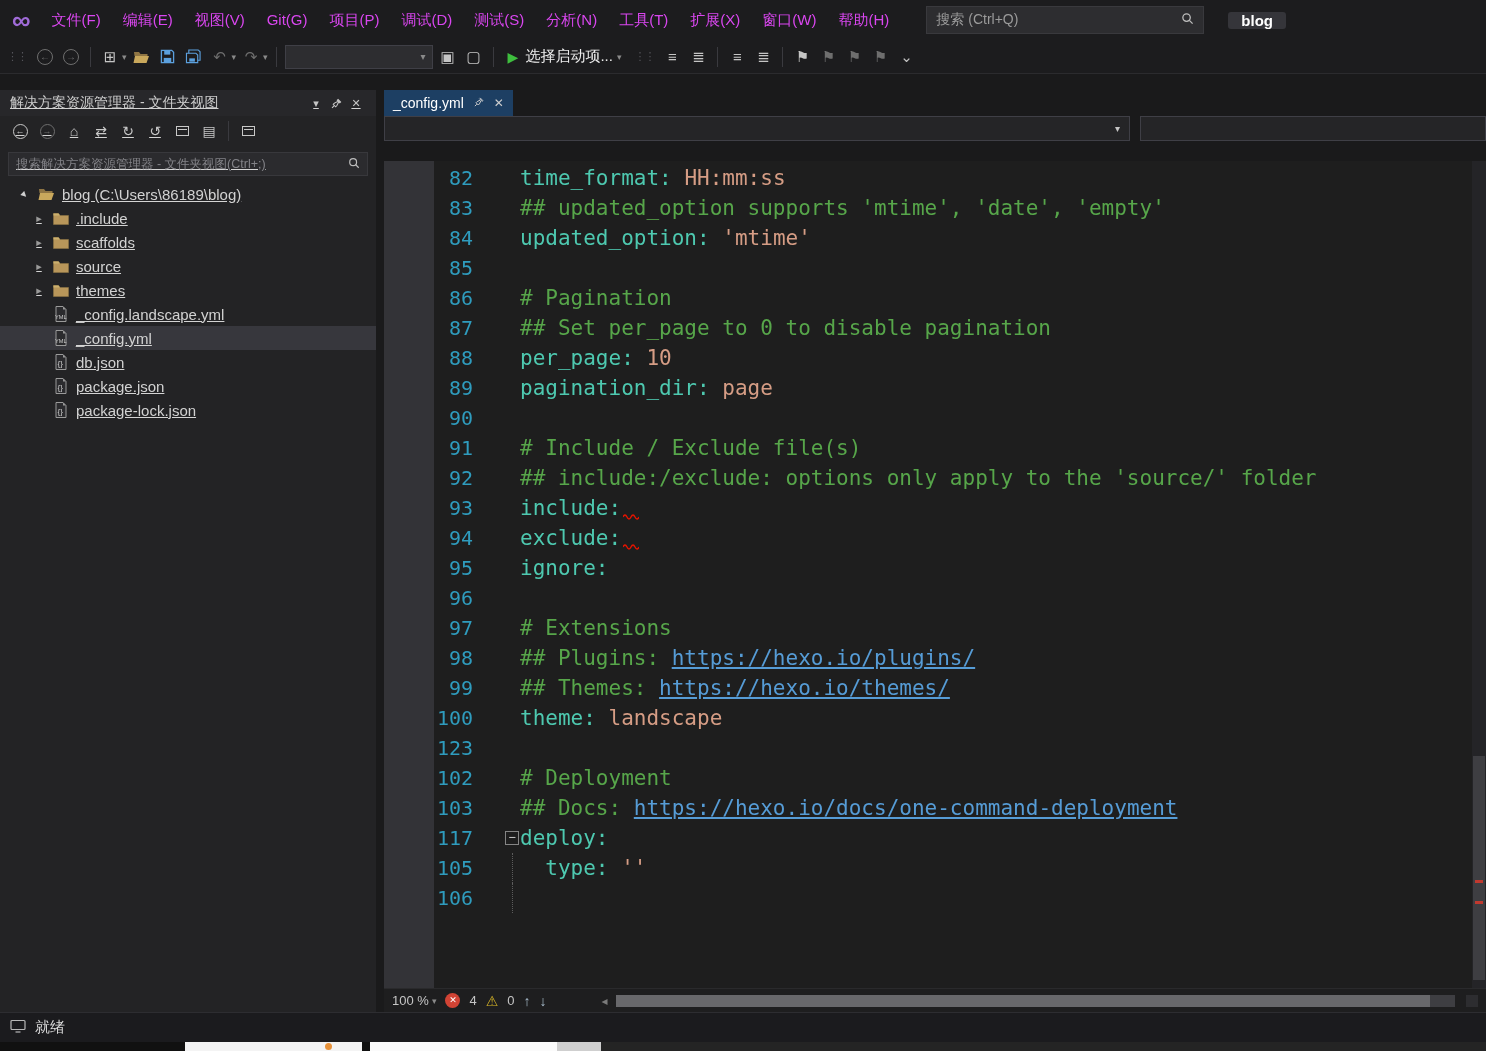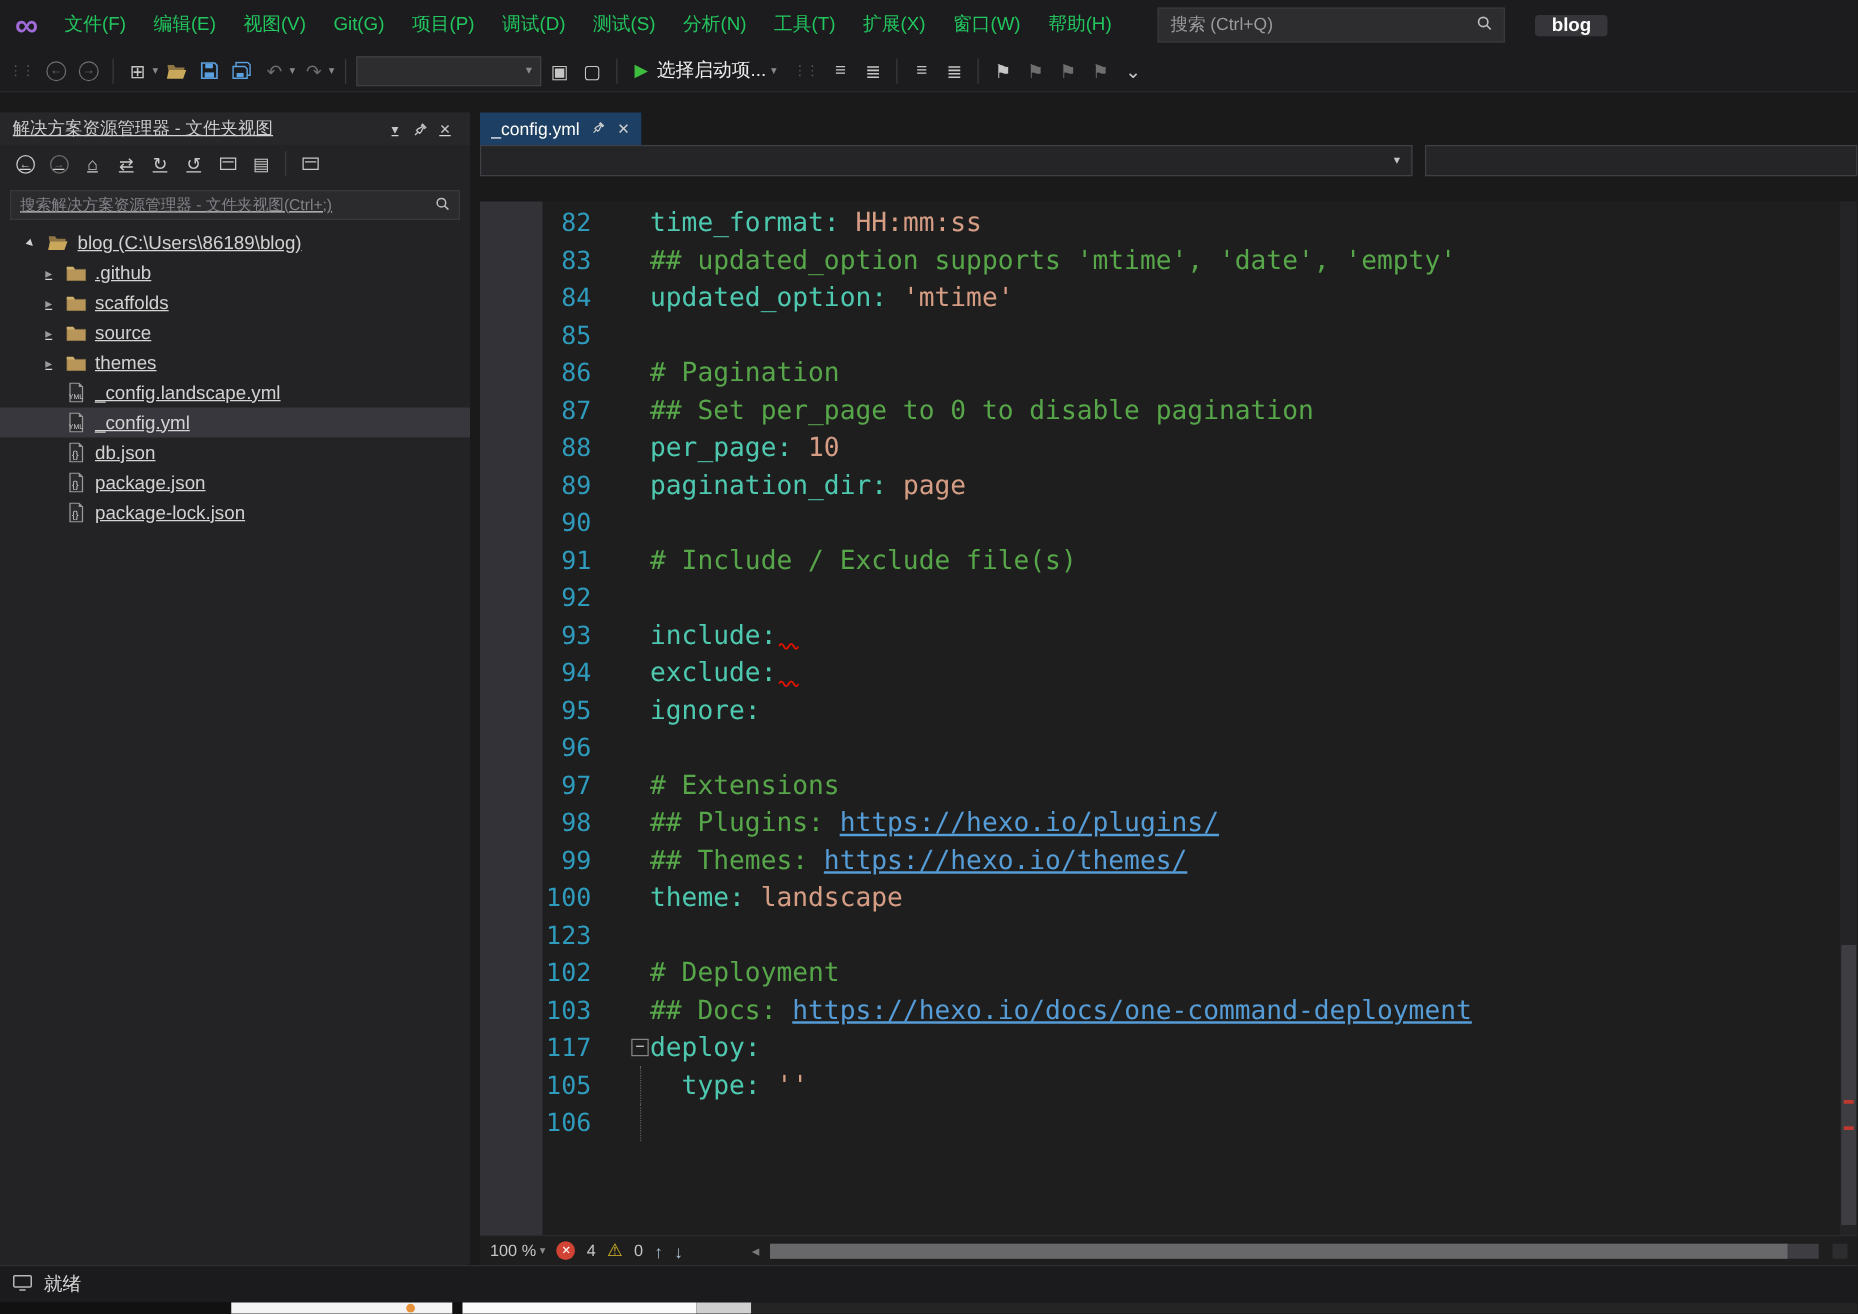--- a/index.html
+++ b/index.html
@@ -4,21 +4,21 @@
 <style>
   *{margin:0;padding:0;box-sizing:border-box;}
   html,body{width:1486px;height:1051px;overflow:hidden;}
   body{font-family:"Liberation Sans","DejaVu Sans",sans-serif;background:#1a1a1b;color:#d4d4d4;}
   .app{width:1486px;height:1051px;display:flex;flex-direction:column;background:#1a1a1b;}
 
   
   .titlebar{height:40px;background:#1c1c1e;display:flex;align-items:center;padding:0 10px;flex:0 0 auto;}
   .vs-logo{color:#a06bd8;font-size:26px;font-weight:bold;margin:0 10px 0 2px;line-height:40px;}
   .menus{display:flex;align-items:center;height:40px;}
-  .menus span{padding:0 11px;font-size:15px;color:#22c55e;line-height:40px;cursor:default;}
+  .menus span{padding:0 11px;font-size:15px;color:#d946ef;line-height:40px;cursor:default;}
   .title-right{margin-left:auto;display:flex;align-items:center;gap:24px;margin-right:190px;}
   .qsearch{width:278px;height:28px;background:#2d2d30;border:1px solid #39393d;display:flex;align-items:center;padding:0 9px;color:#9b9b9b;font-size:14px;}
   .qsearch .ph{flex:1;}
   .badge{background:#35353a;border-radius:3px;padding:0 13px;color:#fff;font-weight:bold;font-size:15px;}
 
   
   .toolbar{height:34px;background:#1c1c1e;border-bottom:1px solid #2b2b2e;display:flex;align-items:center;gap:4px;padding:0 4px;flex:0 0 auto;}
   .grip{color:#55555a;font-size:11px;letter-spacing:-1px;padding:0 3px;}
   .tbi{min-width:22px;height:24px;display:flex;align-items:center;justify-content:center;color:#c5c5c5;font-size:15px;}
   .tbi.dim{color:#6e6e6e;}
@@ -242,21 +242,21 @@
             <span class="tlabel">blog (C:\Users\86189\blog)</span>
           </div>
           <div class="trow" style="padding-left: 28px;">
             <span class="chev">▸</span>
             <span class="ticon">
               <svg width="16" height="13" viewBox="0 0 16 13">
                 <path d="M0.5 1.5 h5 l1.5 2 h8.5 v9 h-15 z" fill="#b8965a" stroke="#8f7544" stroke-width="0.6"></path>
                 <path d="M0.5 1.5 h5 l1.5 2 h-6.5 z" fill="#cbb06e"></path>
               </svg>
             </span>
-            <span class="tlabel">.github</span>
+            <span class="tlabel">.include</span>
           </div>
           <div class="trow" style="padding-left: 28px;">
             <span class="chev">▸</span>
             <span class="ticon">
               <svg width="16" height="13" viewBox="0 0 16 13">
                 <path d="M0.5 1.5 h5 l1.5 2 h8.5 v9 h-15 z" fill="#b8965a" stroke="#8f7544" stroke-width="0.6"></path>
                 <path d="M0.5 1.5 h5 l1.5 2 h-6.5 z" fill="#cbb06e"></path>
               </svg>
             </span>
             <span class="tlabel">scaffolds</span>
@@ -362,21 +362,21 @@
             <div class="code-row"><span class="ln">82</span><span class="foldcol"></span><span class="code"><span class="tk-k">time_format:</span><span class="tk-p"> </span><span class="tk-v">HH:mm:ss</span></span></div>
             <div class="code-row"><span class="ln">83</span><span class="foldcol"></span><span class="code"><span class="tk-c">## updated_option supports 'mtime', 'date', 'empty'</span></span></div>
             <div class="code-row"><span class="ln">84</span><span class="foldcol"></span><span class="code"><span class="tk-k">updated_option:</span><span class="tk-p"> </span><span class="tk-v">'mtime'</span></span></div>
             <div class="code-row"><span class="ln">85</span><span class="foldcol"></span><span class="code"></span></div>
             <div class="code-row"><span class="ln">86</span><span class="foldcol"></span><span class="code"><span class="tk-c"># Pagination</span></span></div>
             <div class="code-row"><span class="ln">87</span><span class="foldcol"></span><span class="code"><span class="tk-c">## Set per_page to 0 to disable pagination</span></span></div>
             <div class="code-row"><span class="ln">88</span><span class="foldcol"></span><span class="code"><span class="tk-k">per_page:</span><span class="tk-p"> </span><span class="tk-v">10</span></span></div>
             <div class="code-row"><span class="ln">89</span><span class="foldcol"></span><span class="code"><span class="tk-k">pagination_dir:</span><span class="tk-p"> </span><span class="tk-v">page</span></span></div>
             <div class="code-row"><span class="ln">90</span><span class="foldcol"></span><span class="code"></span></div>
             <div class="code-row"><span class="ln">91</span><span class="foldcol"></span><span class="code"><span class="tk-c"># Include / Exclude file(s)</span></span></div>
-            <div class="code-row"><span class="ln">92</span><span class="foldcol"></span></div>
+            <div class="code-row"><span class="ln">92</span><span class="foldcol"></span><span class="code"><span class="tk-c">## include:/exclude: options only apply to the 'source/' folder</span></span></div>
             <div class="code-row"><span class="ln">93</span><span class="foldcol"></span><span class="code"><span class="tk-k">include:</span><svg class="squig" width="16" height="8">
                   <path d="M0 5 q2 -4 4 0 t4 0 t4 0 t4 0" stroke="#e51400" fill="none" stroke-width="1.4"></path>
                 </svg></span></div>
             <div class="code-row"><span class="ln">94</span><span class="foldcol"></span><span class="code"><span class="tk-k">exclude:</span><svg class="squig" width="16" height="8">
                   <path d="M0 5 q2 -4 4 0 t4 0 t4 0 t4 0" stroke="#e51400" fill="none" stroke-width="1.4"></path>
                 </svg></span></div>
             <div class="code-row"><span class="ln">95</span><span class="foldcol"></span><span class="code"><span class="tk-k">ignore:</span></span></div>
             <div class="code-row"><span class="ln">96</span><span class="foldcol"></span><span class="code"></span></div>
             <div class="code-row"><span class="ln">97</span><span class="foldcol"></span><span class="code"><span class="tk-c"># Extensions</span></span></div>
             <div class="code-row"><span class="ln">98</span><span class="foldcol"></span><span class="code"><span class="tk-c">## Plugins: </span><span class="tk-link">https://hexo.io/plugins/</span></span></div>

